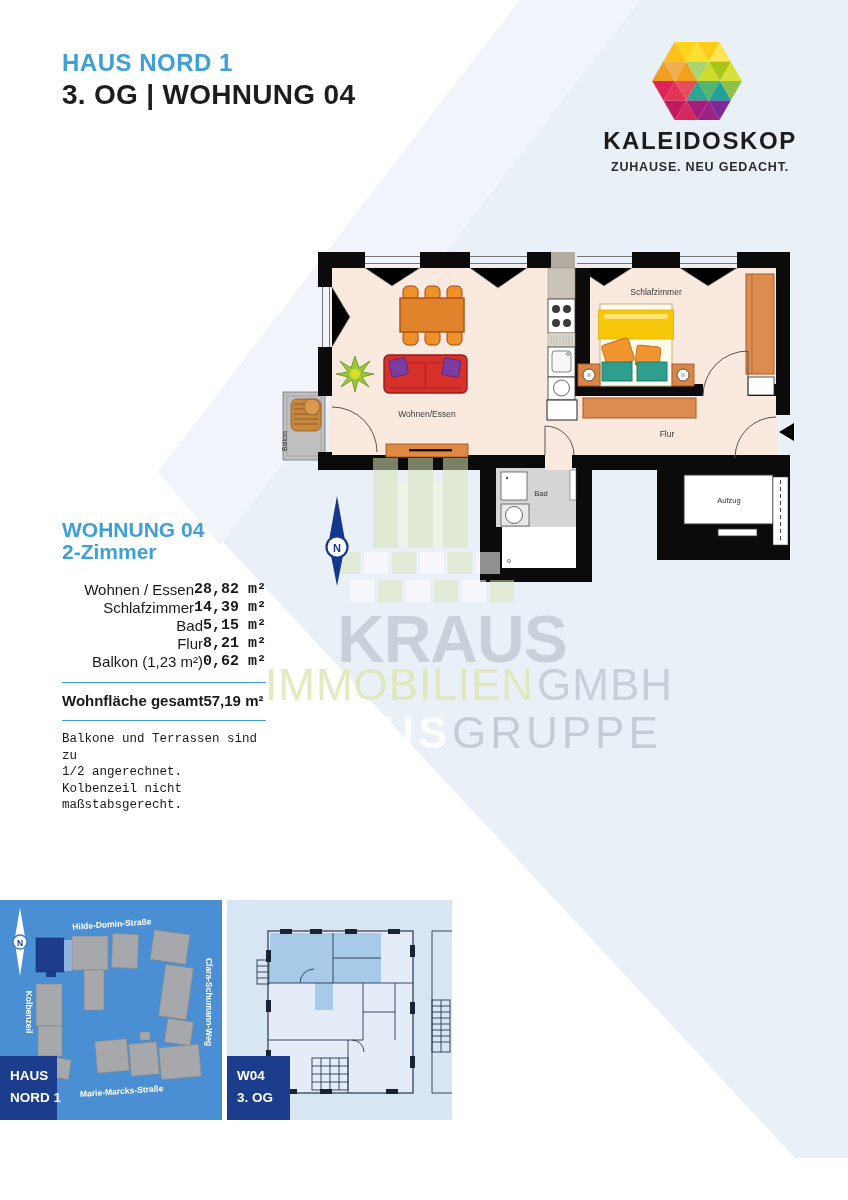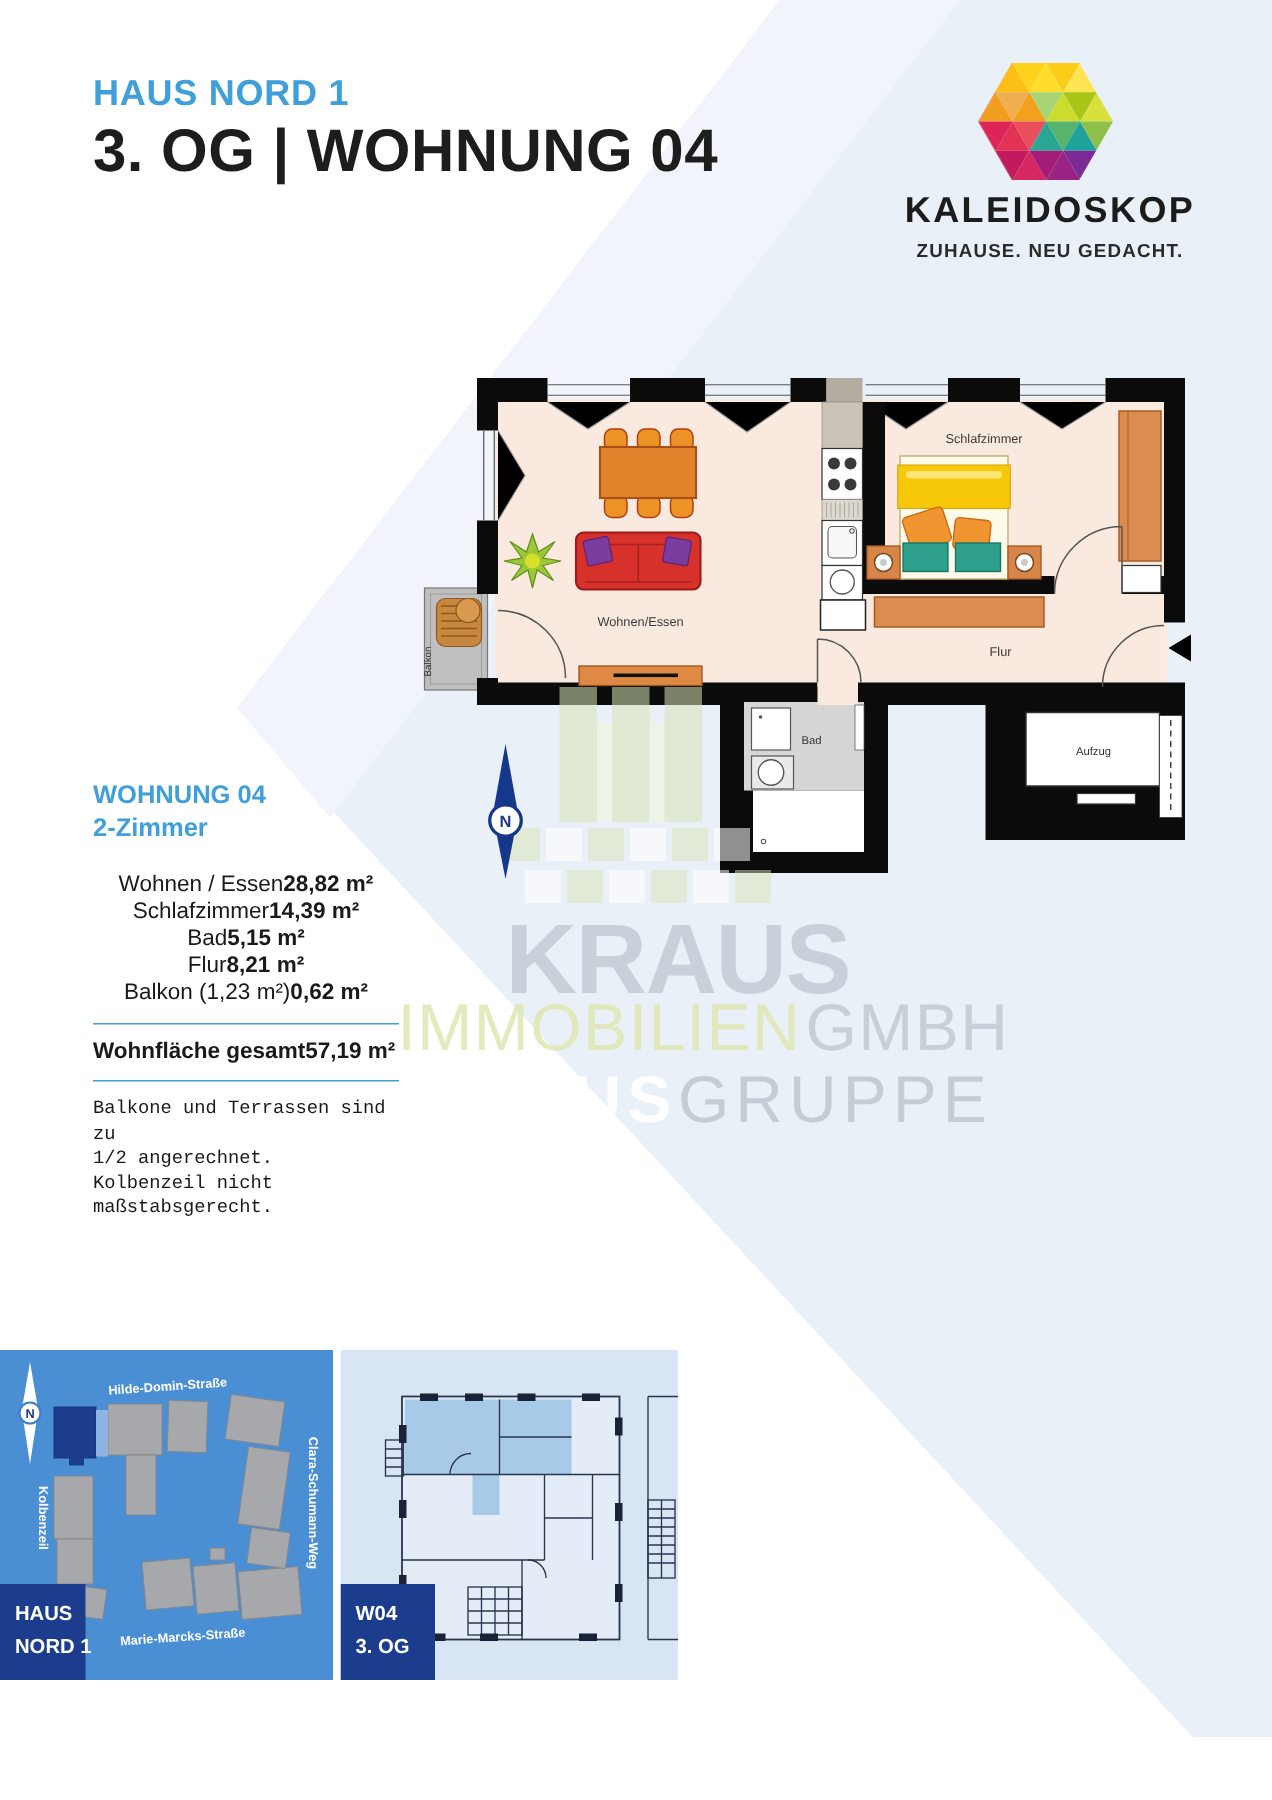--- a/index.html
+++ b/index.html
@@ -1,26 +1,26 @@
 <!DOCTYPE html>
 <html><head>
 <meta charset="utf-8">
 <style>
   html,body{margin:0;padding:0;background:#fff;}
   .page{position:relative;width:848px;height:1200px;overflow:hidden;background:#ffffff;
         font-family:"Liberation Sans","DejaVu Sans",sans-serif;}
   .abs{position:absolute;}
   .title-blue{color:#3F9FD8;font-weight:700;font-size:24px;letter-spacing:.5px;}
-  .title-dark{color:#1d1d1b;font-weight:700;font-size:40px;letter-spacing:.3px;}
+  .title-dark{color:#1d1d1b;font-weight:700;font-size:28px;letter-spacing:.3px;}
   .logo-name{color:#1c1c1c;font-weight:700;font-size:24px;letter-spacing:1.6px;text-align:center;width:300px;}
   .logo-tag{color:#2a2a2a;font-weight:700;font-size:12.5px;letter-spacing:.8px;text-align:center;width:300px;}
   .areas{width:204px;font-size:15px;color:#1a1a1a;}
-  .areas-title{color:#3F9FD8;font-weight:700;font-size:17px;line-height:22px;}
-  .arow{display:flex;justify-content:center;line-height:18px;}
-  .arow .v{font-weight:700;}
+  .areas-title{color:#3F9FD8;font-weight:700;font-size:21px;line-height:22px;}
+  .arow{display:flex;justify-content:flex-end;line-height:18px;}
+  .arow .v{font-weight:700;font-family:Liberation Mono, monospace;}
   .hr-blue{border:none;border-top:1.5px solid #3F9FD8;margin:0;}
   .total{display:flex;font-weight:700;line-height:18px;}
   .notes{font-size:12.5px;line-height:16.5px;color:#1a1a1a;font-family:Liberation Mono, monospace;}
   .footer{font-size:14px;color:#1f1f1f;letter-spacing:.4px;white-space:pre;}
   .footer b{font-weight:700;}
   svg text{font-family:"Liberation Sans","DejaVu Sans",sans-serif;}
 </style>
 </head>
 <body>
 

